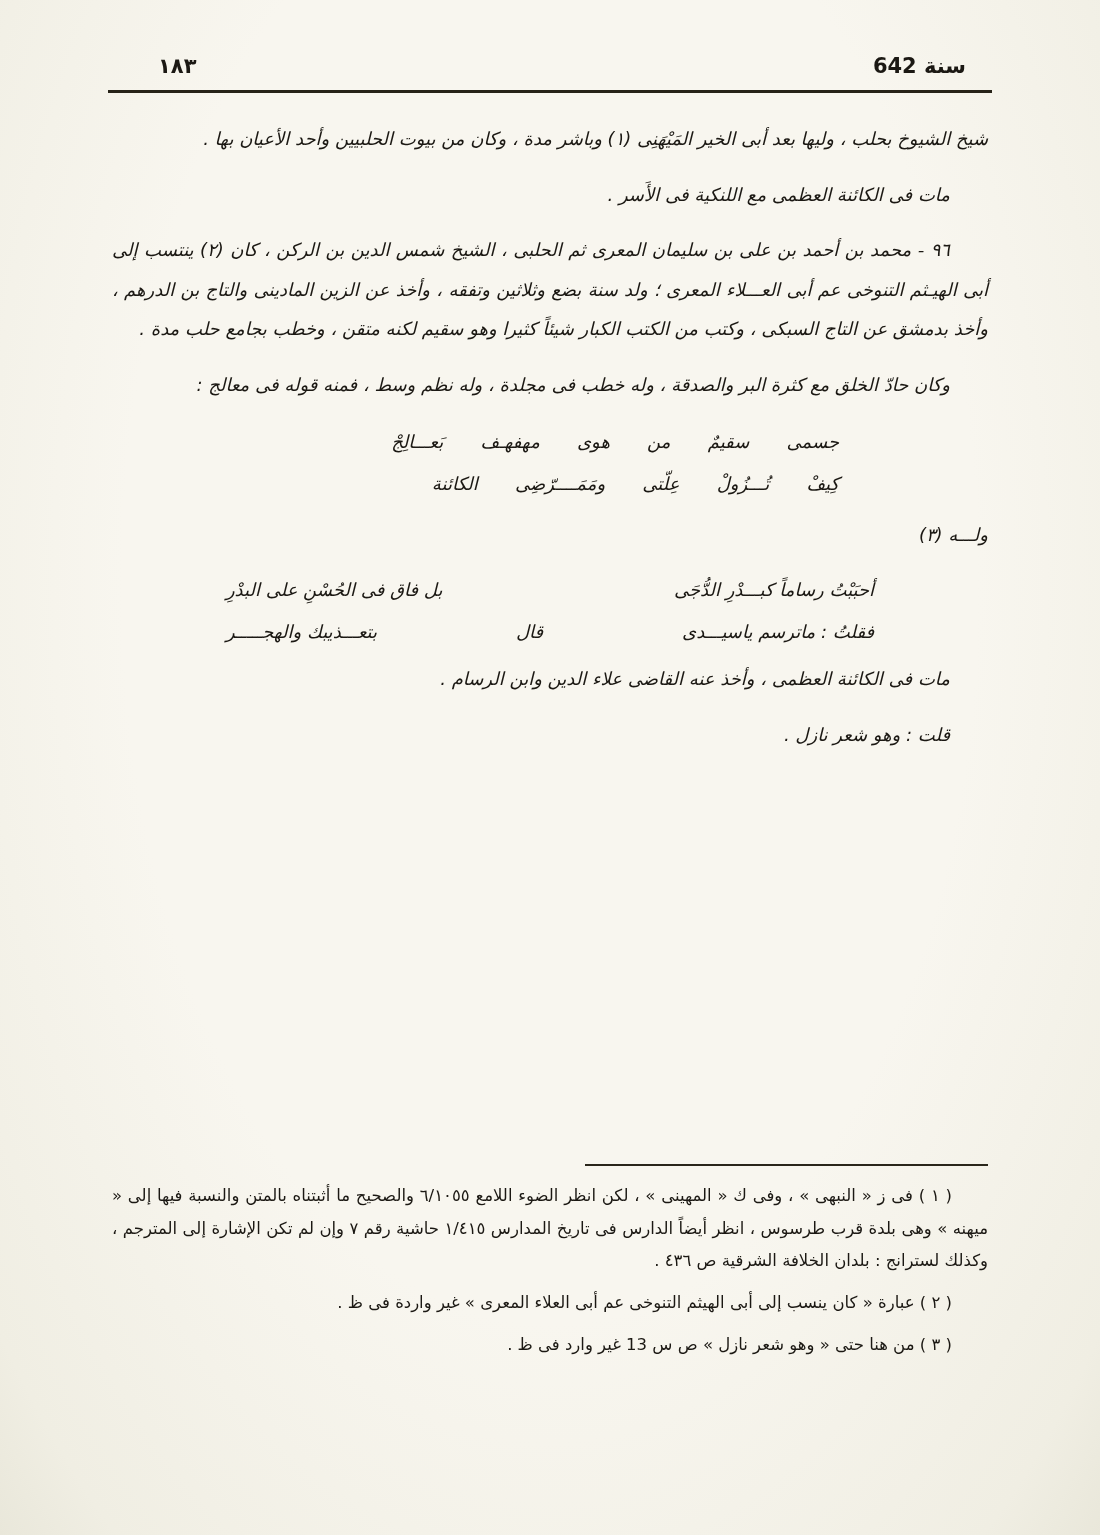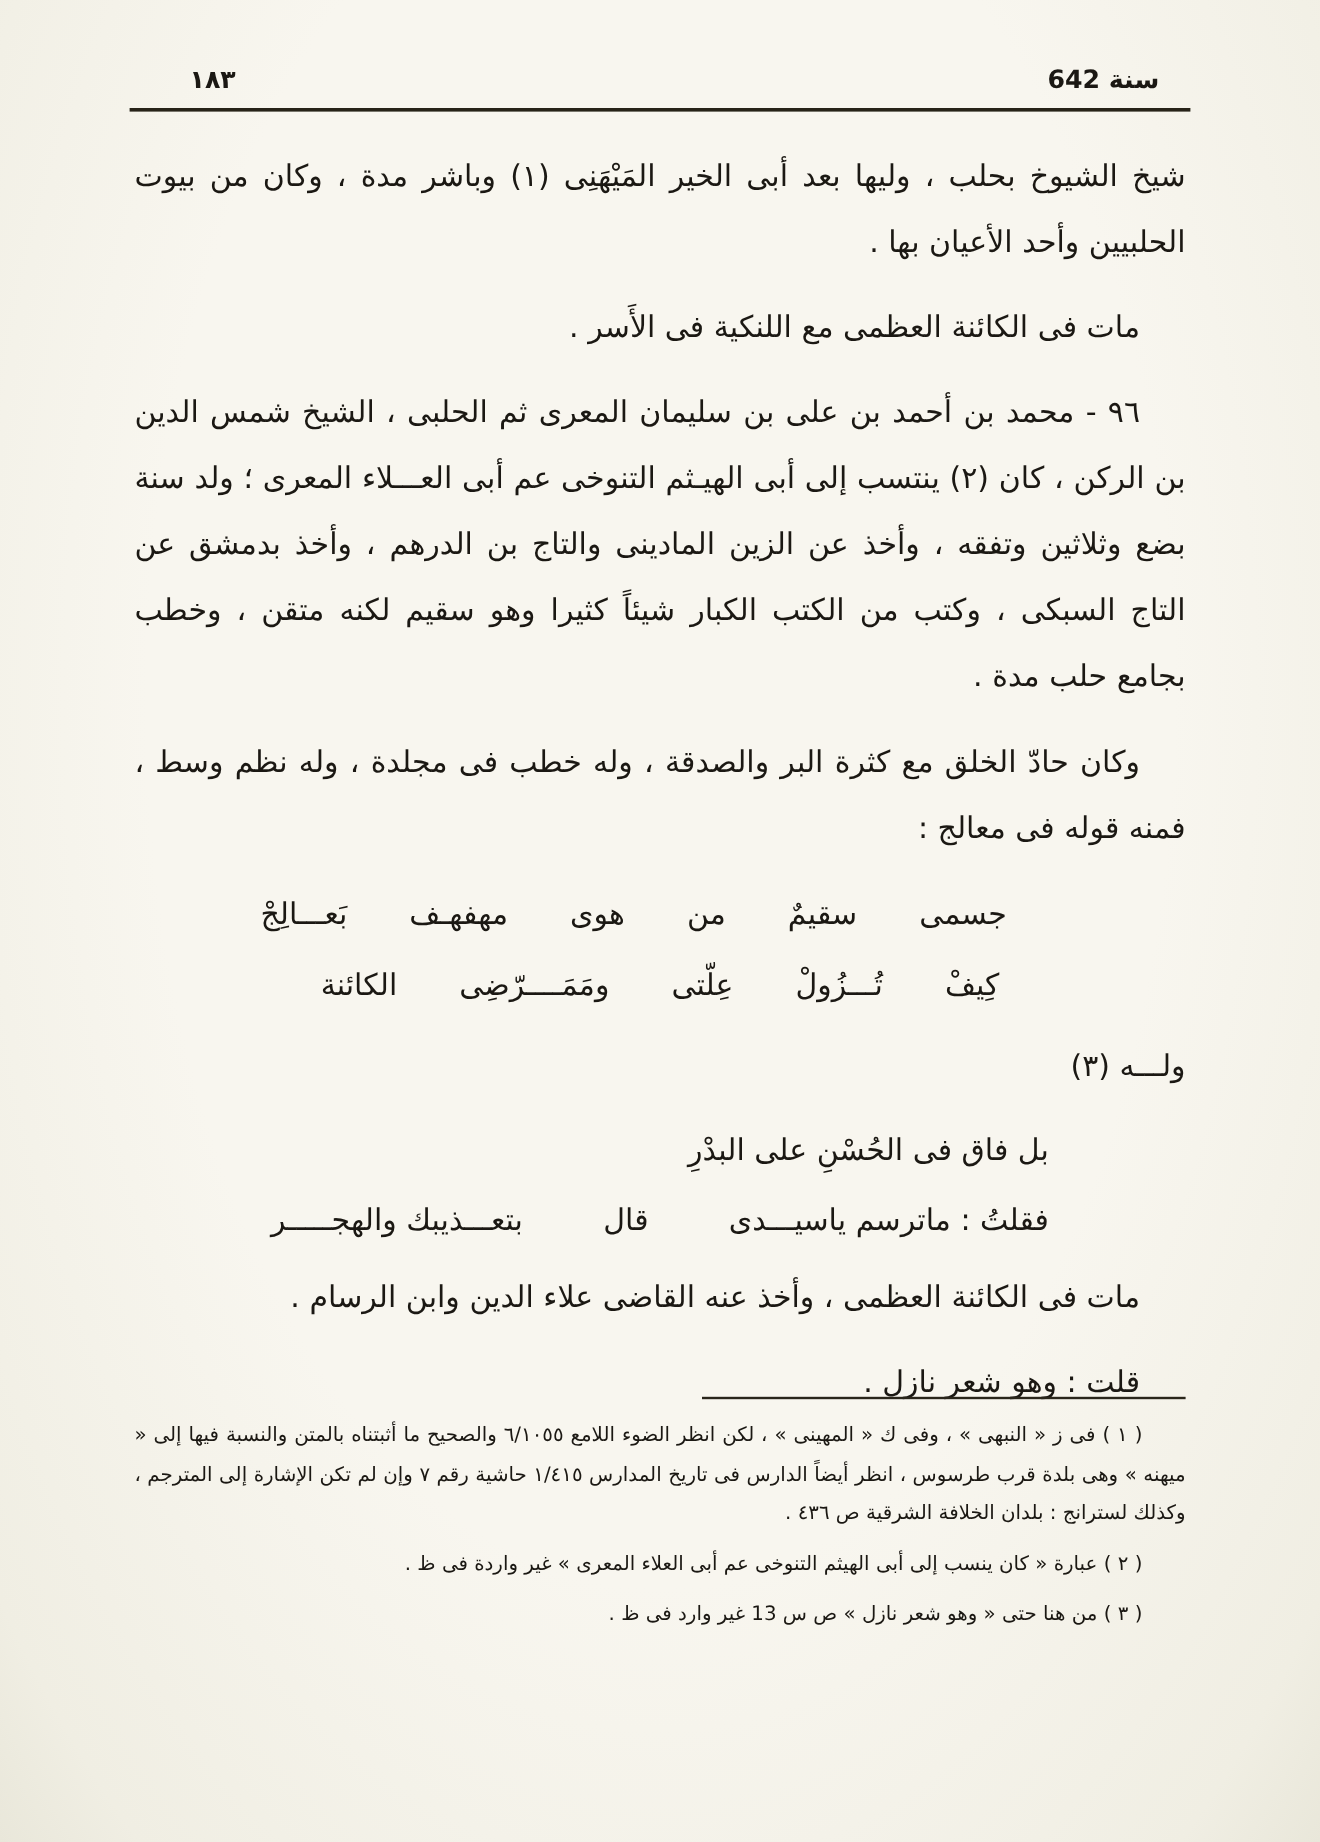--- a/index.html
+++ b/index.html
@@ -21,30 +21,31 @@
     display: flex; justify-content: space-between; align-items: baseline;
     font-size: 21px; font-weight: bold;
     padding: 0 22px 0 46px;
     letter-spacing: 1px;
   }
   .header-rule {
     border: none; border-top: 3px solid #272318;
     margin: 12px -4px 0;
   }
   .content {
-    font-size: 25px; line-height: 2.2;
+    font-size: 18px; line-height: 2.2;
     text-align: justify; text-justify: inter-word;
     margin-top: 26px;
+    font-style: italic;
   }
   .para { margin: 0 0 16px; }
   .indent { text-indent: 38px; }
   .mt { margin-top: 10px; }
   .poem { margin: 14px auto 6px; line-height: 2.35; }
   .poem-1 { width: 66%; text-align: center; word-spacing: 1.75em; }
-  .poem-1 .poem-line { white-space: nowrap; }
+  .poem-1 .poem-line { white-space: nowrap; text-align: right; }
   .attribution { text-align: right; margin: 10px 0 8px; }
   .poem-2 { width: 74%; }
   .poem-2 .verse-line { display: flex; justify-content: space-between; white-space: nowrap; }
   .footnote-area {
     position: absolute;
     top: 1164px; right: 112px; left: 112px;
   }
   .footnote-rule {
     border: none; border-top: 2px solid #2a261b;
     width: 46%;
@@ -78,20 +79,21 @@
 
     <div class="poem poem-1">
       <div class="poem-line">جسمى سقيمٌ من هوى مهفهـف بَعـــالِجْ</div>
       <div class="poem-line">كِيفْ تُـــزُولْ عِلّتى ومَمَــــرّضِى الكائنة</div>
     </div>
 
     <p class="attribution">ولـــه (٣)</p>
 
     <div class="poem poem-2">
       <div class="verse-line">
+        <span>أحبَبْتُ رساماً كبـــدْرِ الدُّجَى</span>
         <span>بل فاق فى الحُسْنِ على البدْرِ</span>
       </div>
       <div class="verse-line">
         <span>فقلتُ : ماترسم ياسيـــدى</span>
         <span>قال</span>
         <span>بتعـــذيبك والهجـــــر</span>
       </div>
     </div>
 
     <p class="para indent">مات فى الكائنة العظمى ، وأخذ عنه القاضى علاء الدين وابن الرسام .</p>

